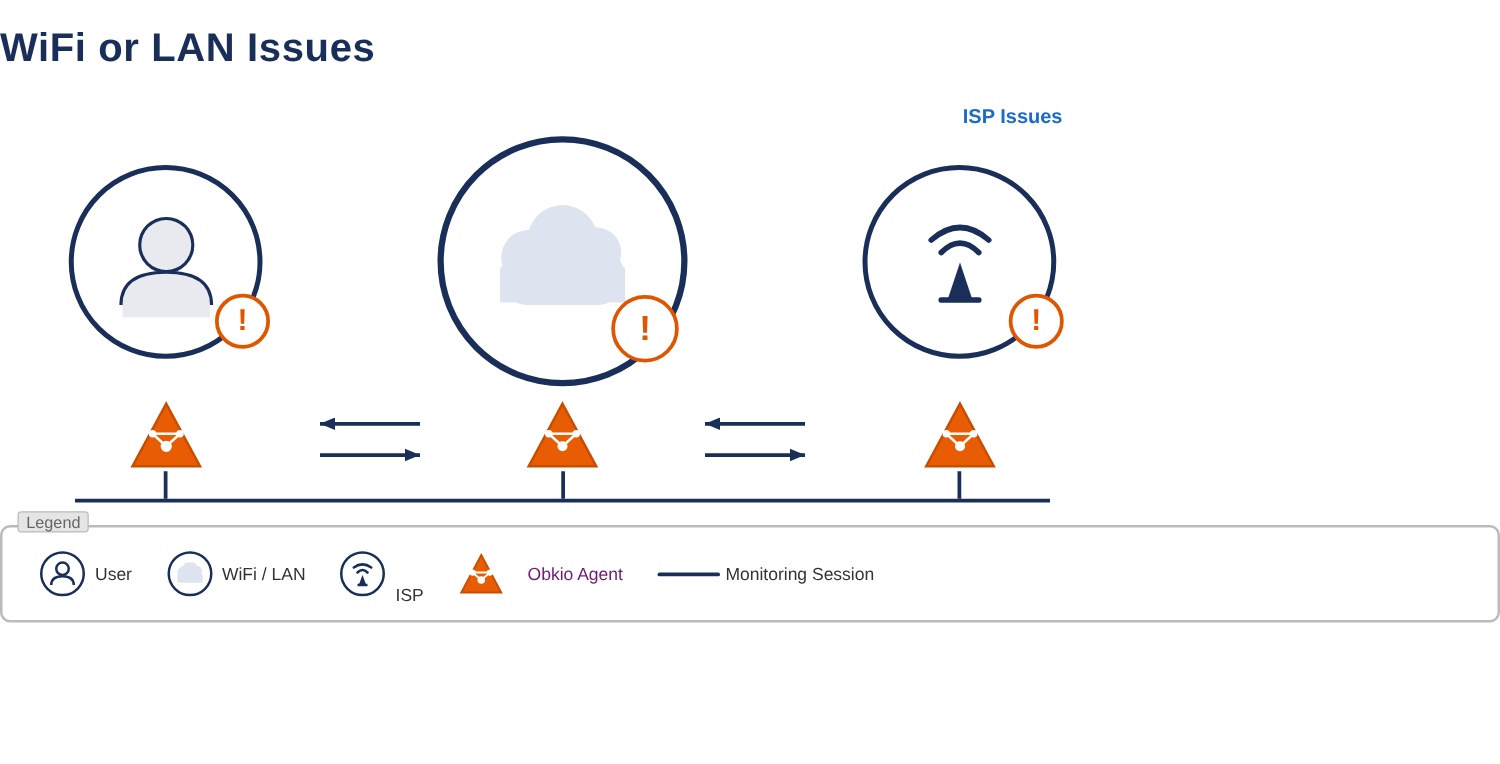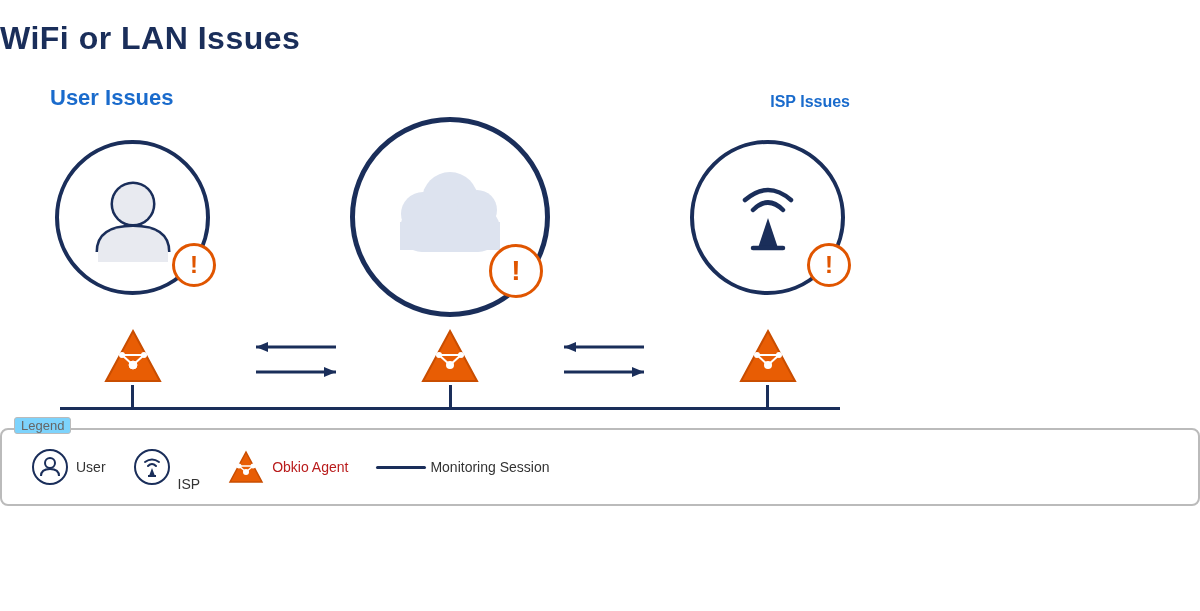--- a/index.html
+++ b/index.html
@@ -42,23 +42,20 @@
 </head>
 <body>
 
 <div class="layout">
 
   <div class="main-title">WiFi or LAN Issues</div>
 
   <div class="nodes-and-arrows">
 
     <div style="display:flex; align-items:flex-end; justify-content:space-between; width:100%; padding:0 50px; margin-bottom:6px;">
-      <div style="width:180px; text-align:left;">
-        <span style="font-size:22px; font-weight:800; color:#1a6bcc;">User Issues</span>
-      </div>
       <div style="width:180px; text-align:center;">
         
       </div>
       <div style="width:180px; text-align:right;">
         <span style="font-size:16px; font-weight:800; color:#1a6bcc;">ISP Issues</span>
       </div>
     </div>
 
     <div style="display:flex; align-items:center; justify-content:space-between; width:100%; padding:0 55px;">
 
@@ -186,32 +183,44 @@
       </div>
 
     </div>
 
     <div style="width:780px; height:3px; background:#1a2e5a; margin-top:0;"></div>
 
   </div>
 
   <div style="border:2px solid #bbb; border-radius:8px; padding:12px 30px; display:flex; align-items:center; gap:28px; margin-top:18px; position:relative; background:#fff;">
 
-    <div style="position:absolute; top:-13px; left:12px; background:#7dd3fc; padding:0 6px; font-size:13px; color:#666; border:1px solid #bbb; border-radius:3px;">Legend</div>
+    <div style="position:absolute; top:-13px; left:12px; background:#e5e5e5; padding:0 6px; font-size:13px; color:#666; border:1px solid #bbb; border-radius:3px;">Legend</div>
 
     <div style="display:flex; align-items:center; gap:8px;">
       <div style="width:36px; height:36px; border-radius:50%; border:2.5px solid #1a2e5a; display:flex; align-items:center; justify-content:center;">
         <svg width="22" height="22" viewBox="0 0 22 22">
           <circle cx="11" cy="7" r="5" fill="none" stroke="#1a2e5a" stroke-width="2"></circle>
           <path d="M2 20 Q2 13 11 13 Q20 13 20 20" fill="none" stroke="#1a2e5a" stroke-width="2"></path>
         </svg>
       </div>
       <span style="font-size:14px; color:#333;">User</span>
     </div>
 
+    <div style="display:flex; align-items:center; gap:8px;">
+      <div style="width:36px; height:36px; border-radius:50%; border:2.5px solid #1a2e5a; display:flex; align-items:center; justify-content:center;">
+        <svg width="24" height="18" viewBox="0 0 24 18">
+          <rect x="2" y="7" width="20" height="9" rx="4.5" fill="#dde3ef"></rect>
+          <circle cx="7" cy="8" r="5" fill="#dde3ef"></circle>
+          <circle cx="12" cy="5" r="6" fill="#dde3ef"></circle>
+          <circle cx="17" cy="7" r="4.5" fill="#dde3ef"></circle>
+          <rect x="2" y="10" width="20" height="6" rx="0" fill="#dde3ef"></rect>
+        </svg>
+      </div>
+      <span style="font-size:14px; color:#333;">WiFi / LAN</span>
+    </div>
 
     <div style="display:flex; align-items:center; gap:8px;">
       <div style="width:36px; height:36px; border-radius:50%; border:2.5px solid #1a2e5a; display:flex; align-items:center; justify-content:center;">
         <svg width="24" height="24" viewBox="0 0 24 24">
           <path d="M5 7 Q12 2 19 7" fill="none" stroke="#1a2e5a" stroke-width="2" stroke-linecap="round"></path>
           <path d="M8 11 Q12 7 16 11" fill="none" stroke="#1a2e5a" stroke-width="2" stroke-linecap="round"></path>
           <polygon points="12,13 9,21 15,21" fill="#1a2e5a"></polygon>
           <line x1="8" y1="21" x2="16" y2="21" stroke="#1a2e5a" stroke-width="2"></line>
         </svg>
       </div>
@@ -221,21 +230,21 @@
     <div style="display:flex; align-items:center; gap:8px;">
       <svg width="36" height="34" viewBox="0 0 36 34">
         <polygon points="18,2 34,32 2,32" fill="#e85d04" stroke="#c94d00" stroke-width="1.5"></polygon>
         <circle cx="18" cy="22" r="3" fill="white"></circle>
         <circle cx="11" cy="16" r="2.5" fill="white"></circle>
         <circle cx="25" cy="16" r="2.5" fill="white"></circle>
         <line x1="11" y1="16" x2="18" y2="22" stroke="white" stroke-width="1.5"></line>
         <line x1="25" y1="16" x2="18" y2="22" stroke="white" stroke-width="1.5"></line>
         <line x1="11" y1="16" x2="25" y2="16" stroke="white" stroke-width="1.5"></line>
       </svg>
-      <span style="font-size:14px; color:#b91c1c;">Obkio Agent</span>
+      <span style="font-size:14px; color:#701a75;margin-left:11px;">Obkio Agent</span>
     </div>
 
     <div style="display:flex; align-items:center; gap:4px;">
       <div style="width:50px; height:3px; background:#1a2e5a; border-radius:2px;"></div>
       <span style="font-size:14px; color:#333;">Monitoring Session</span>
     </div>
 
   </div>
 
 </div>

